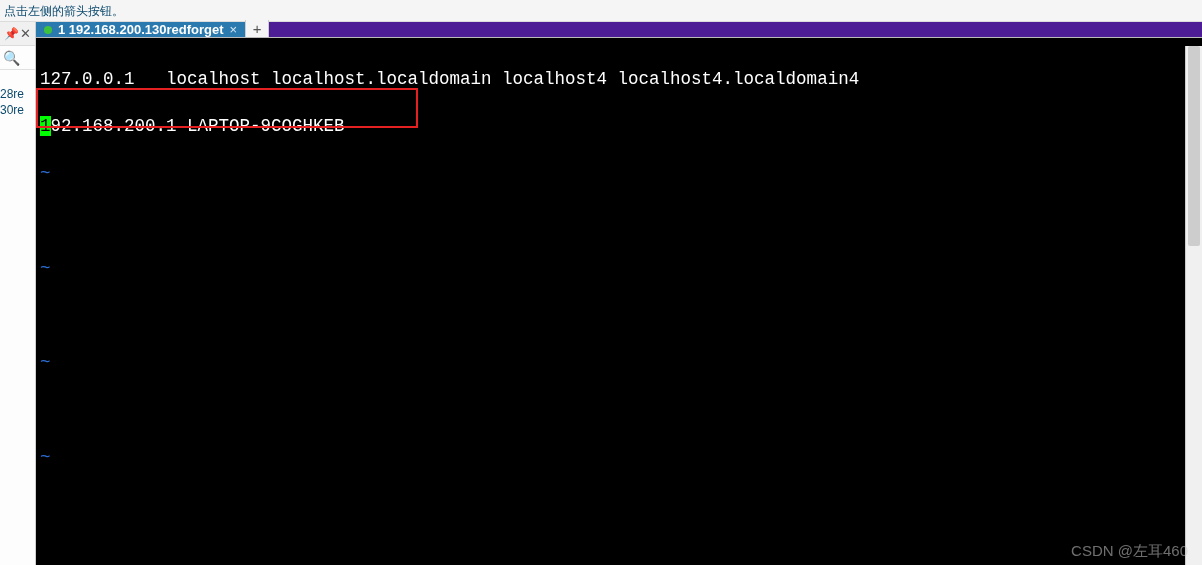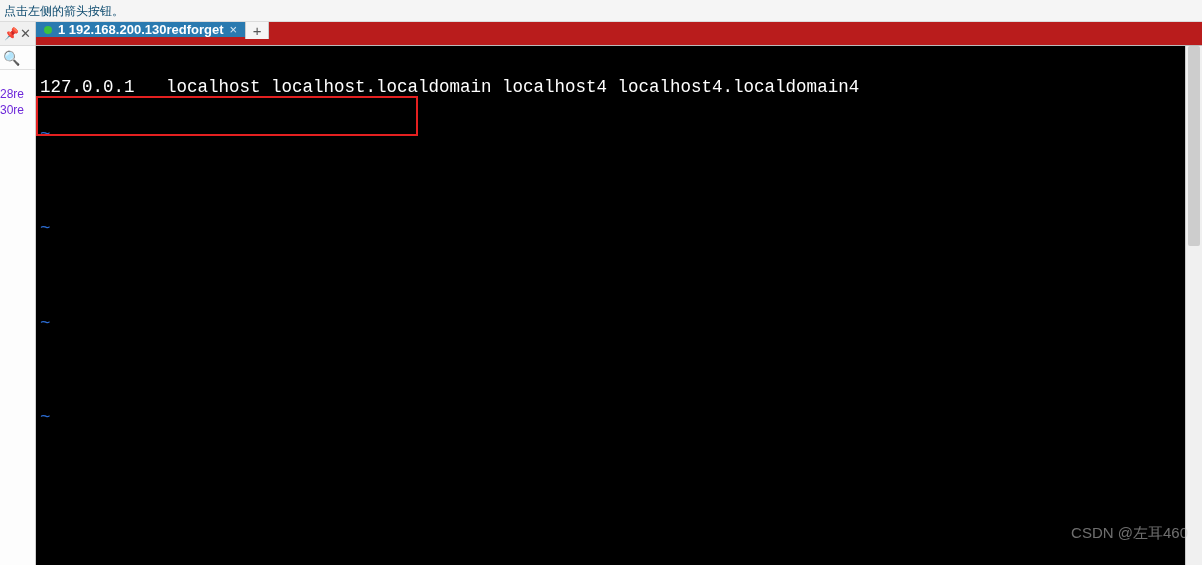--- a/index.html
+++ b/index.html
@@ -61,38 +61,38 @@
     font-size: 14px;
     color: #777;
   }
   .side-list {
     flex: 1;
     overflow: hidden;
     padding-top: 16px;
   }
   .side-item {
     font-size: 12px;
-    color: #6d28d9;
+    color: #0c4a6e;
     padding: 1px 0;
     white-space: nowrap;
     cursor: pointer;
     text-align: left;
   }
   .term-pane {
     flex: 1;
     display: flex;
     flex-direction: column;
     background: #000;
     position: relative;
   }
   .tab-strip {
-    height: 24px;
-    background: #b91c1c;
-    display: flex;
-    align-items: flex-start;
+    height: 16px;
+    background: #4c1d95;
+    display: flex;
+    align-items: flex-end;
     border-bottom: 1px solid #bbb;
   }
   .tab {
     display: flex;
     align-items: center;
     background: #2a7ab0;
     color: #fff;
     font-size: 13px;
     padding: 0 8px;
     gap: 6px;
@@ -147,21 +147,21 @@
   }
   .cursor-block {
     background: #00ff00;
     color: #000;
   }
   .tilde {
     color: #2c6dd4;
   }
   .watermark {
     position: absolute;
-    bottom: 22px;
+    bottom: 4px;
     right: 14px;
     color: rgba(200,200,200,0.55);
     font-size: 15px;
     font-family: sans-serif;
     pointer-events: none;
   }
   .scrollbar {
     position: absolute;
     right: 0;
     top: 24px;
@@ -206,20 +206,21 @@
       <div class="tab">
         <span class="dot-icon"></span>
         <span class="tab-text">1 192.168.200.130redforget</span>
         <span class="tab-close">×</span>
       </div>
       <div class="tab-add">+</div>
     </div>
 
     <div class="terminal">
 <span class="term-line">127.0.0.1   localhost localhost.localdomain localhost4 localhost4.localdomain4</span>
+<span class="term-line"><span class="cursor-block">1</span><span>92.168.200.1 LAPTOP-9COGHKEB</span></span>
 <span class="term-line tilde">~</span>
 <span class="term-line"> </span>
 <span class="term-line tilde">~</span>
 <span class="term-line"> </span>
 <span class="term-line tilde">~</span>
 <span class="term-line"> </span>
 <span class="term-line tilde">~</span>
 <span class="term-line"> </span>
 
 

